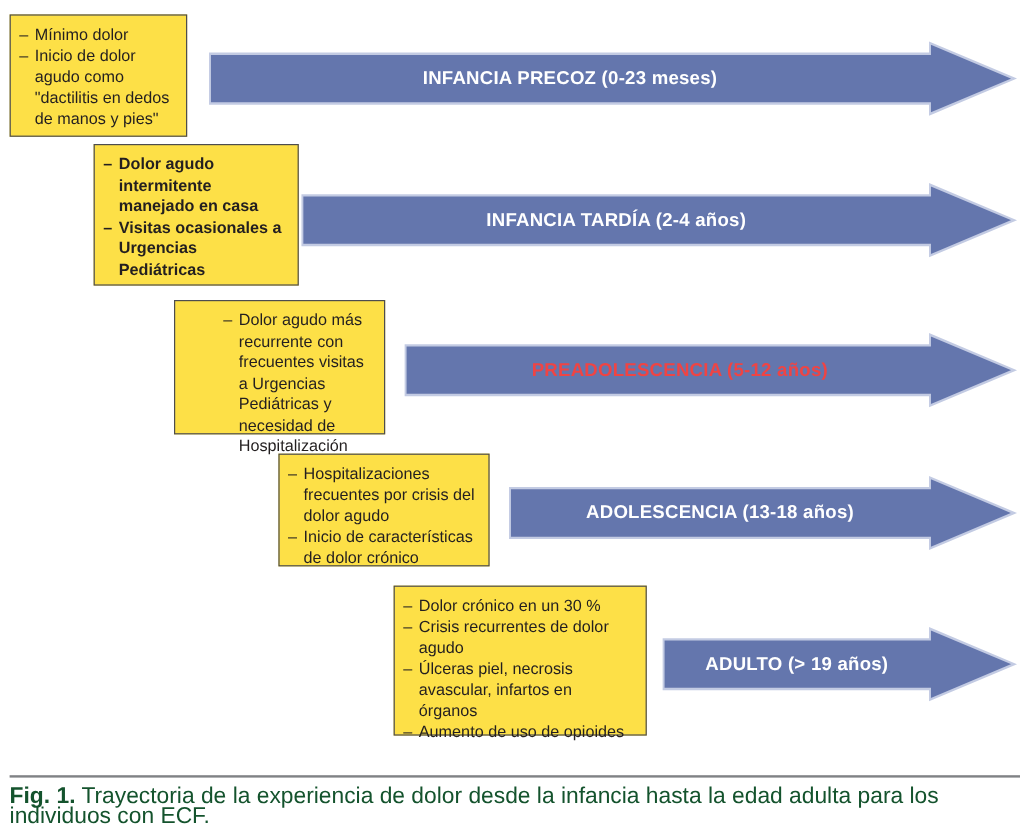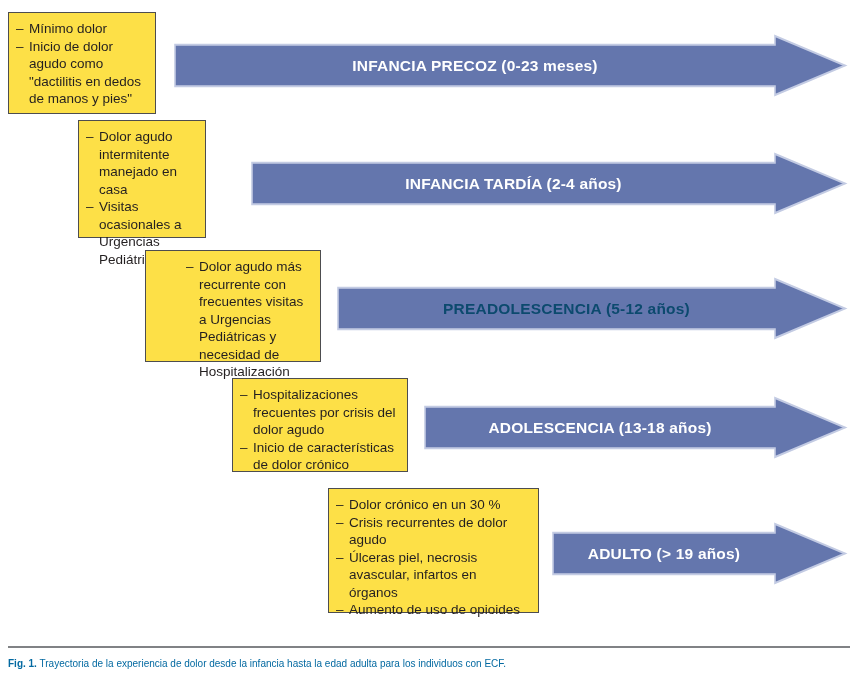--- a/index.html
+++ b/index.html
@@ -112,23 +112,23 @@
     top: 21px;
     width: 842px;
     height: 1.5px;
     background: #808285;
   }
   #caption-text {
     position: absolute;
     left: 8px;
     top: 30px;
     width: 842px;
-    font-size: 10px;
+    font-size: 19px;
     line-height: 17px;
-    color: #0369a1;
+    color: #14532d;
   }
   #caption-text .cap-label {
     font-weight: bold;
   }
 </style>
 </head>
 <body>
 
 <div id="figure">
 
@@ -143,21 +143,21 @@
 
     <div class="arrow" style="left:175px; top:42px; width:670px; height:47px;">
       <svg viewBox="0 0 670 47" preserveAspectRatio="none">
         <polygon points="0,7 600,7 600,0 670,23.5 600,47 600,40 0,40" fill="#6476ad" stroke="#c3cbe3" stroke-width="1.6" transform="translate(0,-6) scale(1,1.255)"></polygon>
       </svg>
       <div class="arrow-label-wrap" style="left:0; width:600px;">
         <span class="arrow-label" style="position: relative; color: rgb(255, 255, 255);">INFANCIA PRECOZ (0-23 meses)</span>
       </div>
     </div>
 
-    <div class="callout" style="left: 78px; top: 120px; width: 128px; height: 118px; border-color: rgb(77, 77, 79);">
+    <div class="callout" style="left: 78px; top: 120px; width: 171px; height: 118px; border-color: rgb(77, 77, 79); font-weight: bold;">
       <ul>
         <li>Dolor agudo intermitente manejado en casa</li>
         <li>Visitas ocasionales a Urgencias Pediátricas</li>
       </ul>
     </div>
 
     <div class="arrow" style="left:252px; top:160px; width:593px; height:47px;">
       <svg viewBox="0 0 593 47" preserveAspectRatio="none">
         <polygon points="0,7 523,7 523,0 593,23.5 523,47 523,40 0,40" fill="#6476ad" stroke="#c3cbe3" stroke-width="1.6" transform="translate(0,-6) scale(1,1.255)"></polygon>
       </svg>
@@ -170,21 +170,21 @@
       <ul>
         <li>Dolor agudo más recurrente con frecuentes visitas a Urgencias Pediátricas y necesidad de Hospitalización</li>
       </ul>
     </div>
 
     <div class="arrow" style="left:338px; top:285px; width:507px; height:47px;">
       <svg viewBox="0 0 507 47" preserveAspectRatio="none">
         <polygon points="0,7 437,7 437,0 507,23.5 437,47 437,40 0,40" fill="#6476ad" stroke="#c3cbe3" stroke-width="1.6" transform="translate(0,-6) scale(1,1.255)"></polygon>
       </svg>
       <div class="arrow-label-wrap" style="left:0; width:437px;">
-        <span class="arrow-label" style="position: relative; color: #0c4a6e; padding-left: 20px;">PREADOLESCENCIA (5-12 años)</span>
+        <span class="arrow-label" style="position: relative; color: #ef4444; padding-left: 20px;">PREADOLESCENCIA (5-12 años)</span>
       </div>
     </div>
 
     <div class="callout" style="left: 232px; top: 378px; width: 176px; height: 94px; border-color: rgb(77, 77, 79);">
       <ul>
         <li>Hospitalizaciones frecuentes por crisis del dolor agudo</li>
         <li>Inicio de características de dolor crónico</li>
       </ul>
     </div>
 

